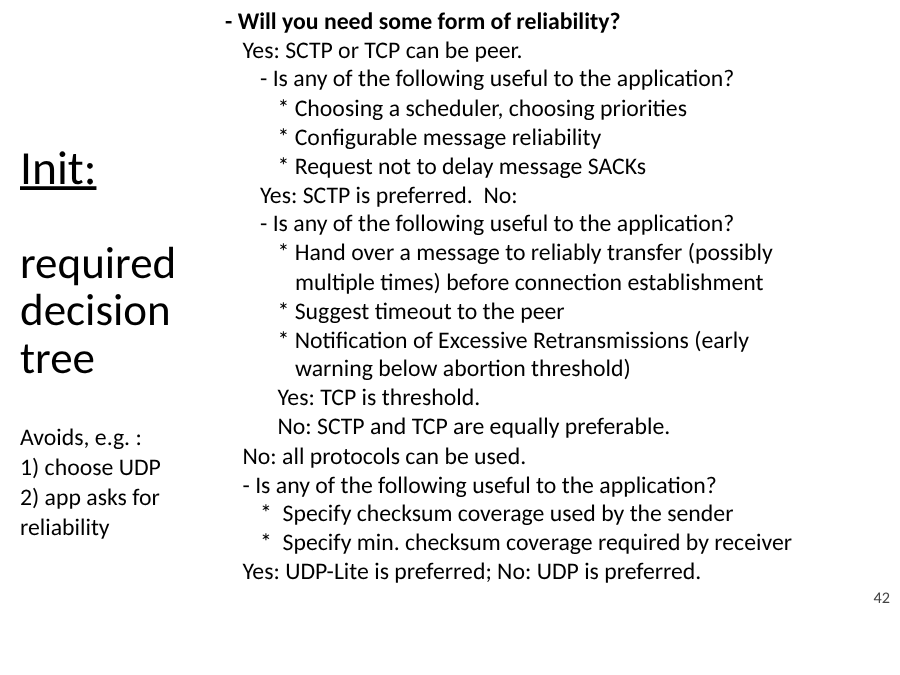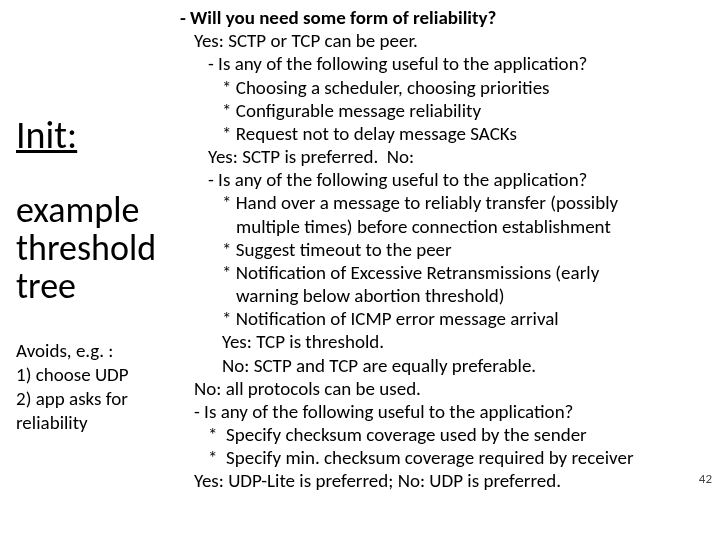--- a/index.html
+++ b/index.html
@@ -52,21 +52,21 @@
     right:8px; bottom:54px;
     font-size:13px;
     color:#444;
   }
 </style>
 </head>
 <body>
 
 <div class="left-col">
   <div class="title-init">Init:</div>
-  <div class="title-example">example threshold tree</div>
+  <div class="title-example">required decision tree</div>
   <div class="avoids">
     <div>Avoids, e.g. :</div>
     <div>1) choose UDP</div>
     <div>2) app asks for</div>
     <div>reliability</div>
   </div>
 </div>
 
 <div class="right-col">
   <div class="i0">- Will you need some form of reliability?</div>
@@ -75,21 +75,20 @@
   <div class="i3">* Choosing a scheduler, choosing priorities</div>
   <div class="i3">* Configurable message reliability</div>
   <div class="i3">* Request not to delay message SACKs</div>
   <div class="i2">Yes: SCTP is preferred.  No:</div>
   <div class="i2">- Is any of the following useful to the application?</div>
   <div class="i3">* Hand over a message to reliably transfer (possibly</div>
   <div class="i4">multiple times) before connection establishment</div>
   <div class="i3">* Suggest timeout to the peer</div>
   <div class="i3">* Notification of Excessive Retransmissions (early</div>
   <div class="i4">warning below abortion threshold)</div>
-  <div class="i3">* Notification of ICMP error message arrival</div>
   <div class="i3">Yes: TCP is threshold.</div>
   <div class="i3">No: SCTP and TCP are equally preferable.</div>
   <div class="i1">No: all protocols can be used.</div>
   <div class="i1">- Is any of the following useful to the application?</div>
   <div class="i2">*  Specify checksum coverage used by the sender</div>
   <div class="i2">*  Specify min. checksum coverage required by receiver</div>
   <div class="i1">Yes: UDP-Lite is preferred; No: UDP is preferred.</div>
 </div>
 
 <div class="pagenum">42</div>

